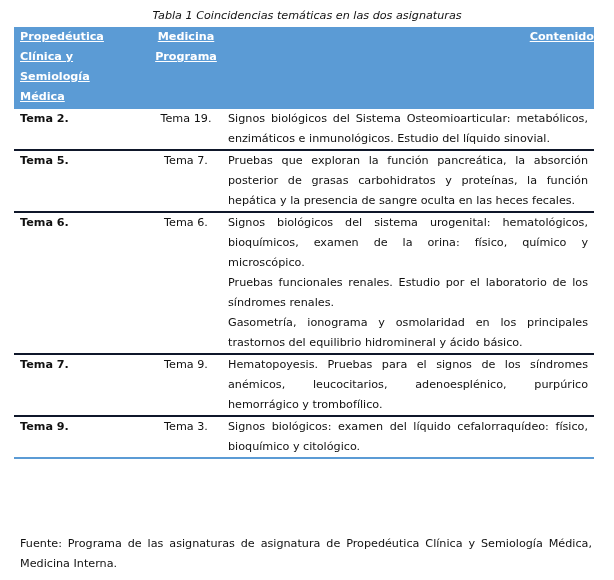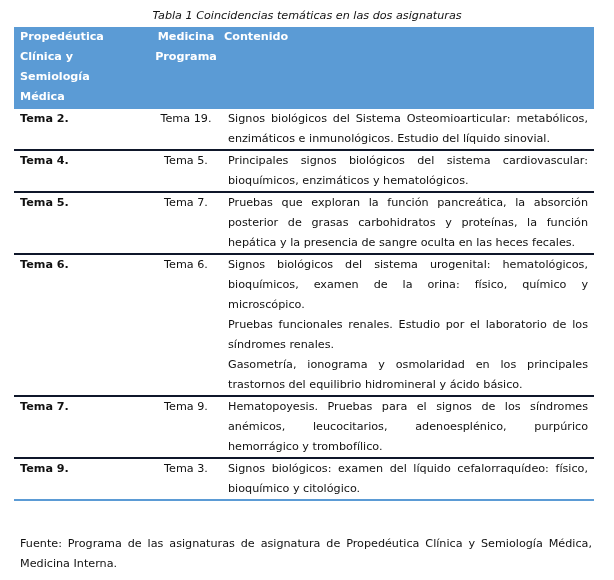--- a/index.html
+++ b/index.html
@@ -3,24 +3,24 @@
 <meta charset="utf-8">
 <style>
   html, body { margin:0; padding:0; background:#ffffff; }
   body { width:614px; height:580px; position:relative; overflow:hidden;
     font-family:"DejaVu Sans", sans-serif; font-size:11.2px; color:#111; }
   .caption { position:absolute; top:8px; left:0; width:614px; text-align:center;
     font-size:11.2px; line-height:16px; color:#111;font-style:italic; }
   table { position:absolute; top:27px; left:14px; width:580px; border-collapse:collapse; table-layout:fixed; }
   col.c1 { width:120px; } col.c2 { width:90px; } col.c3 { width:370px; }
   thead th { background:#5b9bd5; color:#ffffff; font-weight:bold; font-size:11.2px;
-    line-height:20px; vertical-align:top; padding:0; }
+    line-height:20px; vertical-align:top; padding:0;text-decoration:underline; }
   thead th.h1 { text-align:left; padding-left:6px; padding-bottom:2px; }
   thead th.h2 { text-align:center; padding-left:14px; }
-  thead th.h3 { text-align:left; padding-left:0; }
+  thead th.h3 { text-align:right; padding-left:0; }
   tbody td { vertical-align:top; line-height:20px; padding:0; border-bottom:2px solid #0f172a; }
   tbody tr.last td { border-bottom:2px solid #5b9bd5; }
   td.tema1 { font-weight:bold; padding-left:6px; }
   td.tema2 { text-align:center; padding-left:14px; }
   td.content { text-align:justify; padding-left:4px; padding-right:6px; }
   .para { display:block; }
   .footer { position:absolute; top:534px; left:20px; width:572px; line-height:20px; text-align:justify; }
 </style>
 </head>
 <body>
@@ -50,27 +50,20 @@
   </thead>
   <tbody id="tbody">
       <tr>
         <td class="tema1">Tema 2.</td>
         <td class="tema2">Tema 19.</td>
         <td class="content">
           <span class="para">Signos biológicos del Sistema Osteomioarticular: metabólicos, enzimáticos e inmunológicos. Estudio del líquido sinovial.</span>
         </td>
       </tr>
       <tr>
-        <td class="tema1">Tema 4.</td>
-        <td class="tema2">Tema 5.</td>
-        <td class="content">
-          <span class="para">Principales signos biológicos del sistema cardiovascular: bioquímicos, enzimáticos y hematológicos.</span>
-        </td>
-      </tr>
-      <tr>
         <td class="tema1">Tema 5.</td>
         <td class="tema2">Tema 7.</td>
         <td class="content">
           <span class="para">Pruebas que exploran la función pancreática, la absorción posterior de grasas carbohidratos y proteínas, la función hepática y la presencia de sangre oculta en las heces fecales.</span>
         </td>
       </tr>
       <tr>
         <td class="tema1">Tema 6.</td>
         <td class="tema2">Tema 6.</td>
         <td class="content">

